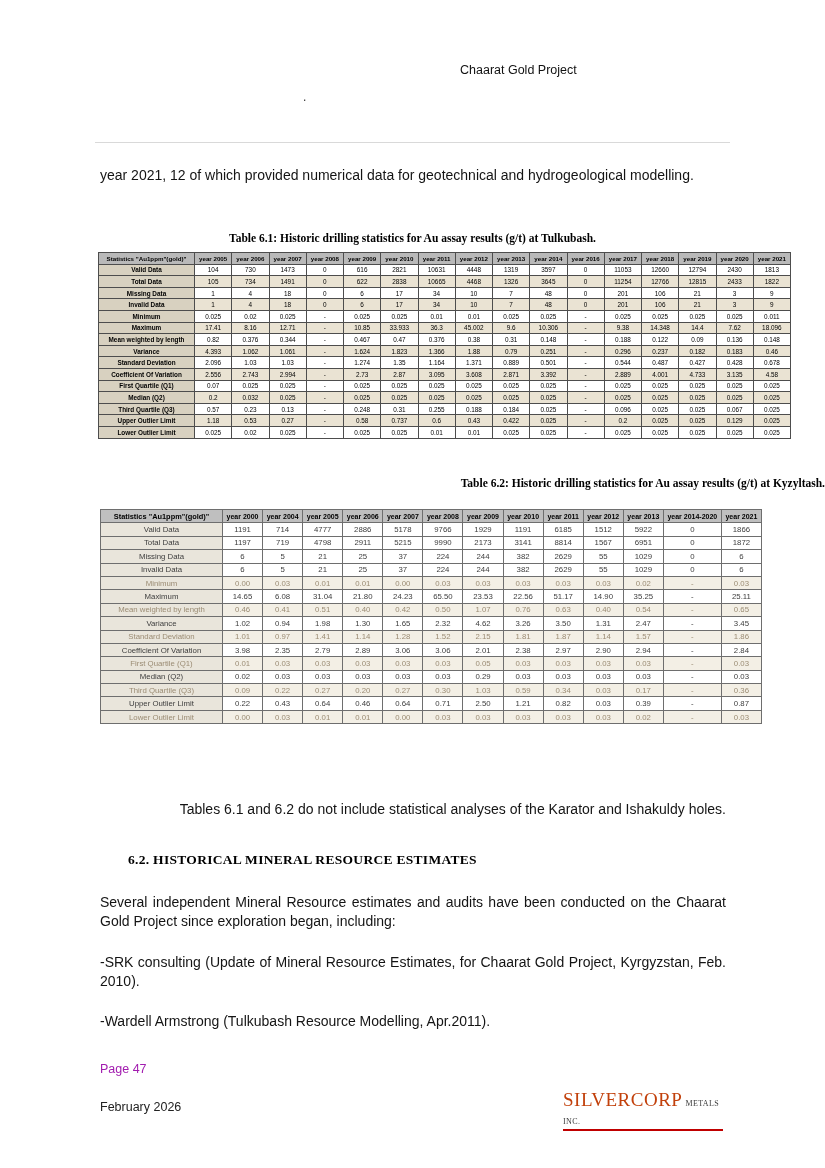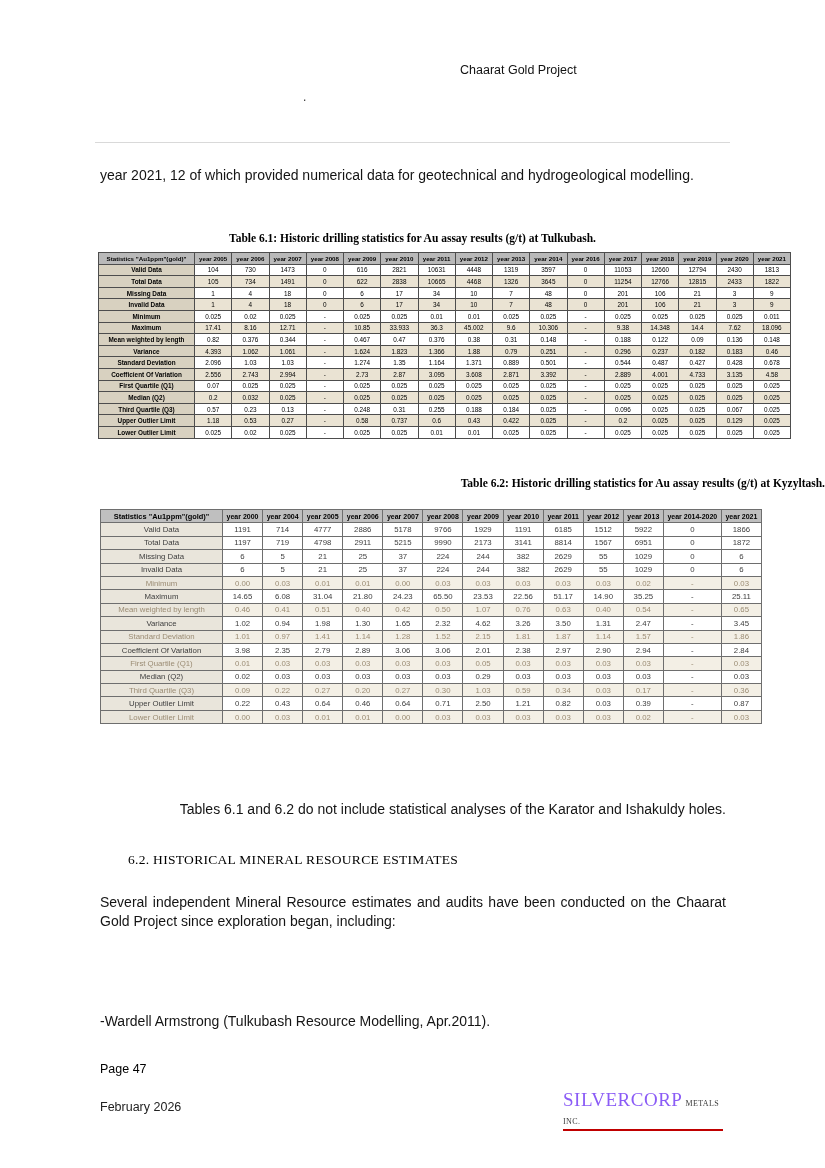--- a/index.html
+++ b/index.html
@@ -47,30 +47,30 @@
   .t2 thead th { background:#bfbfbf; font-weight:bold; font-size:7px; color:#000; }
   .t2 thead th:first-child { width:122px; font-size:7.4px; }
   .t2 thead th:nth-child(13) { width:58px; }
   .t2 tbody th { background:#e9e5db; font-weight:normal; color:#3d3d3d; }
   .t2 tbody td { background:#ffffff; color:#3d3d3d; }
   .t2 tbody tr:nth-child(n+5):nth-child(odd) td { background:#f3efe5; color:#9b8c74; }
   .t2 tbody tr:nth-child(n+5):nth-child(odd) th { color:#9b8c74; }
 
   .section-heading {
     position:absolute; top:852px; left:128px;
-    font-family:"Liberation Serif", serif; font-weight:normal; font-size:13.5px;
+    font-family:"Liberation Serif", serif; font-weight:bold; font-size:13.5px;
     letter-spacing:0.3px; color:#000;text-align:center;
   }
 
-  .page-number { position:absolute; top:1062px; left:100px; font-size:12.5px; color:#000000; }
+  .page-number { position:absolute; top:1062px; left:100px; font-size:12.5px; color:#a21caf; }
   .date        { position:absolute; top:1100px; left:100px; font-size:12.5px; color:#222; }
 
   .logo { position:absolute; top:1090px; left:563px; width:162px; }
   .logo-main {
-    font-family:"Liberation Serif", serif; font-size:19px; color:#8b5cf6;
+    font-family:"Liberation Serif", serif; font-size:19px; color:#c2410c;
     letter-spacing:0.5px; line-height:20px;
   }
   .logo-sub {
     font-family:"Liberation Serif", serif; font-size:8px; color:#3b3b3b;
     margin-left:3px; letter-spacing:0.4px;
   }
   .logo-underline { width:160px; height:2px; margin-top:1px; background:#c00000; }
 </style>
 </head>
 <body>
@@ -657,20 +657,21 @@
           <td>0.03</td>
         </tr>
       </tbody>
     </table>
 
   <p class="para note">Tables 6.1 and 6.2 do not include statistical analyses of the Karator and Ishakuldy holes.</p>
 
   <h2 class="section-heading">6.2. HISTORICAL MINERAL RESOURCE ESTIMATES</h2>
 
   <p class="para body1">Several independent Mineral Resource estimates and audits have been conducted on the Chaarat Gold Project since exploration began, including:</p>
+  <p class="para item1">-SRK consulting (Update of Mineral Resource Estimates, for Chaarat Gold Project, Kyrgyzstan, Feb. 2010).</p>
   <p class="para item2">-Wardell Armstrong (Tulkubash Resource Modelling, Apr.2011).</p>
 
   <div class="page-number">Page 47</div>
   <div class="date">February 2026</div>
 
   <div class="logo">
     <span class="logo-main">SILVERCORP</span><span class="logo-sub">METALS INC.</span>
     <div class="logo-underline"></div>
   </div>
 

